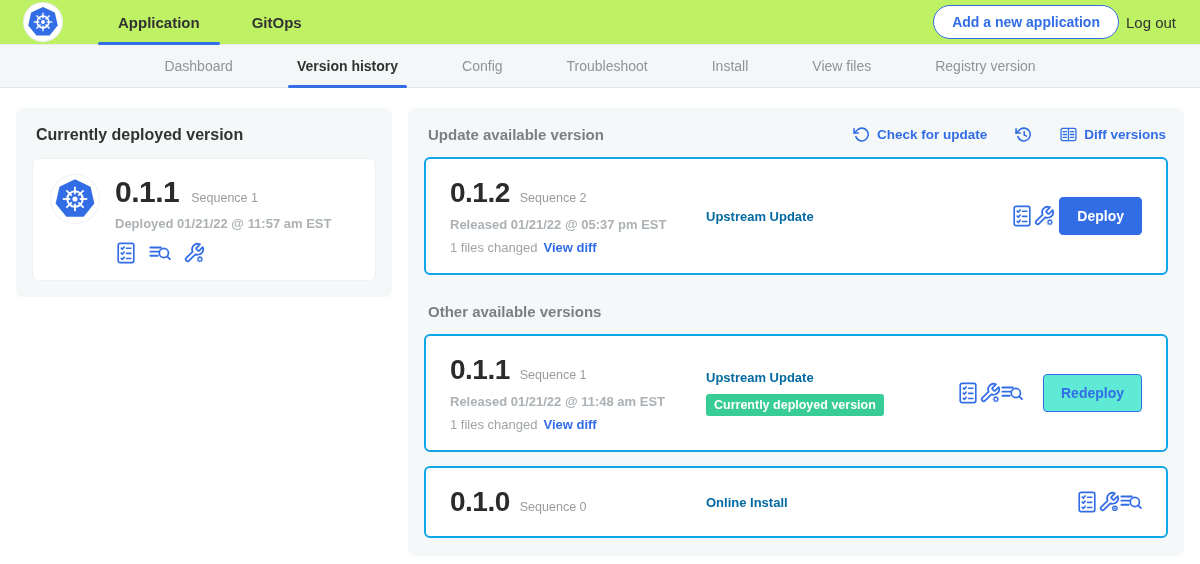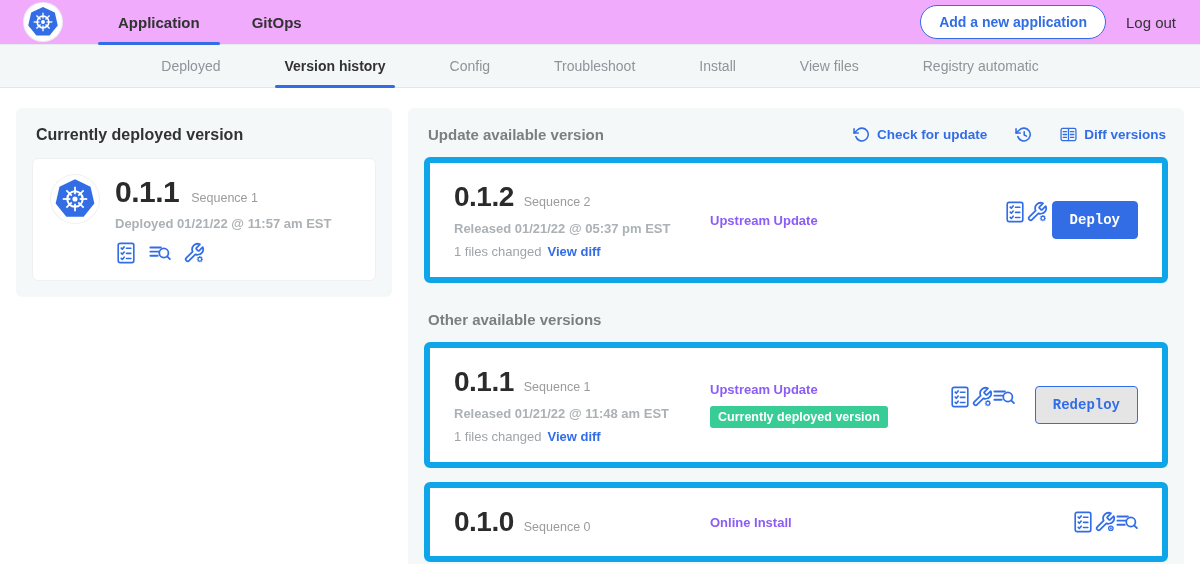--- a/index.html
+++ b/index.html
@@ -4,26 +4,26 @@
 <style>
   * { box-sizing: border-box; margin: 0; padding: 0; }
   html,body { width:1200px; height:564px; }
   body {
     font-family: "Liberation Sans", sans-serif;
     background:#fff; color:#323232; overflow:hidden;
   }
   svg { display:block; }
 
   
-  .topnav { height:45px; display:flex; align-items:center; padding:0 24px; border-bottom:1px solid #e7eaec; background:#f0abfc; }
+  .topnav { height:45px; display:flex; align-items:center; padding:0 24px; border-bottom:1px solid #e7eaec; background:#bef264; }
   .logo-wrap { width:38px; height:38px; border-radius:50%; background:#fff; box-shadow:0 0 0 1px #ededed; display:flex; align-items:center; justify-content:center; margin-right:30px; }
   .topnav-tabs { display:flex; height:100%; }
   .topnav-tab { height:100%; display:flex; align-items:center; padding:0 26px; font-size:15px; font-weight:bold; color:#323232; position:relative; cursor:pointer; }
   .topnav-tab.active::after { content:""; position:absolute; left:6px; right:6px; bottom:-1px; height:3px; background:#326de6; border-radius:2px; }
-  .topnav-right { margin-left:auto; display:flex; align-items:center; gap:20px; }
+  .topnav-right { margin-left:auto; display:flex; align-items:center; gap:7px; }
   .pill-btn { border:1px solid #326de6; background:#fff; color:#326de6; font-family:inherit; font-size:14px; font-weight:bold; border-radius:17px; padding:8px 18px; cursor:pointer; }
   .logout { font-size:15px; color:#323232; cursor:pointer; }
 
   
   .subnav { height:43px; background:#f4f7f8; border-bottom:1px solid #e3e7e9; display:flex; justify-content:center; gap:58px; }
   .subnav-tab { display:flex; align-items:center; font-size:14px; color:#8e9499; position:relative; cursor:pointer; padding:0 3px; }
   .subnav-tab.active { color:#323232; font-weight:bold; }
   .subnav-tab.active::after { content:""; position:absolute; left:-6px; right:-6px; bottom:-1px; height:3px; background:#326de6; border-radius:2px; }
 
   
@@ -41,36 +41,36 @@
   .icon-row { display:flex; align-items:center; gap:12px; margin-top:11px; }
   .card-icon { width:22px; height:22px; color:#326de6; cursor:pointer; }
 
   .right-panel { flex:1; min-height:424px; padding:16px 16px 18px; }
   .rp-header { display:flex; align-items:center; margin:2px 2px 14px 4px; }
   .rp-title { font-size:15px; font-weight:bold; color:#7a7f82; }
   .rp-actions { margin-left:auto; display:flex; gap:28px;align-items:center; }
   .rp-action { display:flex; align-items:center; gap:7px; color:#326de6; font-size:13.5px; font-weight:bold; cursor:pointer; }
   .rp-action svg { width:17px; height:17px; }
 
-  .release-card { background:#fff; border:6px solid #0ea5e9; border-radius:6px; padding:18px 24px; display:flex; align-items:center; }
+  .release-card { background:#fff; border:2px solid #0ea5e9; border-radius:6px; padding:18px 24px; display:flex; align-items:center; }
   .rel-info { width:256px; flex:none; }
   .rel-version-row { display:flex; align-items:baseline; gap:10px; }
   .rel-version { font-size:28px; font-weight:bold; color:#2b2b2b; letter-spacing:-0.5px; }
   .rel-released { font-size:13px; font-weight:bold; color:#abb1b4; margin-top:8px; }
   .rel-files { font-size:13px; color:#9fa4a7; margin-top:8px; }
   .view-diff { color:#326de6; font-weight:bold; margin-left:6px; cursor:pointer; text-decoration:none; }
   .rel-middle { flex:1; padding-right:10px; }
-  .rel-source { font-size:13px; font-weight:bold; color:#8b5cf6; }
+  .rel-source { font-size:13px; font-weight:bold; color:#0369a1; }
   .rel-badge { display:inline-block; margin-top:9px; padding:4px 8px; border-radius:3px; color:#fff; font-size:12.5px; font-weight:bold; }
   .badge-green { background:#38cc97; }
   .badge-gray  { background:#b5c4ca; }
-  .rel-actions { display:flex; gap:0; flex:none;font-family:Liberation Mono, monospace; }
+  .rel-actions { display:flex; align-items:center; gap:0; flex:none; }
   .rel-btn { font-family:inherit; font-size:14px; font-weight:bold; border-radius:4px; padding:10px 17px; cursor:pointer; margin-left:4px; }
   .btn-primary { background:#326de6; border:1px solid #326de6; color:#fff; }
-  .btn-outline { background:#e5e5e5; border:1px solid #326de6; color:#326de6;margin-left:20px; }
+  .btn-outline { background:#5eead4; border:1px solid #326de6; color:#326de6;margin-left:20px; }
   .other-title { font-size:15px; font-weight:bold; color:#7a7f82; margin:28px 2px 14px 4px; }
   #other-releases { display:flex; flex-direction:column; gap:14px; }
   #latest-release .release-card { min-height:104px; }
 </style>
 </head>
 <body>
 
 <svg width="0" height="0" style="position:absolute">
   <defs>
     <symbol id="sym-helm" viewBox="0 0 36 36">
@@ -183,39 +183,39 @@
     </div>
   <div class="topnav-right">
     <button class="pill-btn">Add a new application</button>
     <div class="logout">Log out</div>
   </div>
 </nav>
 
 <nav class="subnav" id="subnav">
 
 <div class="subnav-tab">
-      <span>Deployed</span>
+      <span>Dashboard</span>
     </div>
     <div class="subnav-tab active">
       <span>Version history</span>
     </div>
     <div class="subnav-tab">
       <span>Config</span>
     </div>
     <div class="subnav-tab">
       <span>Troubleshoot</span>
     </div>
     <div class="subnav-tab">
       <span>Install</span>
     </div>
     <div class="subnav-tab">
       <span>View files</span>
     </div>
     <div class="subnav-tab">
-      <span>Registry automatic</span>
+      <span>Registry version</span>
     </div>
   </nav>
 
 <main class="content">
 
   <section class="panel left-panel">
     <h2 class="panel-title">Currently deployed version</h2>
     <div class="deployed-card">
       <div class="k8s-ring">
         <svg width="42" height="42">

